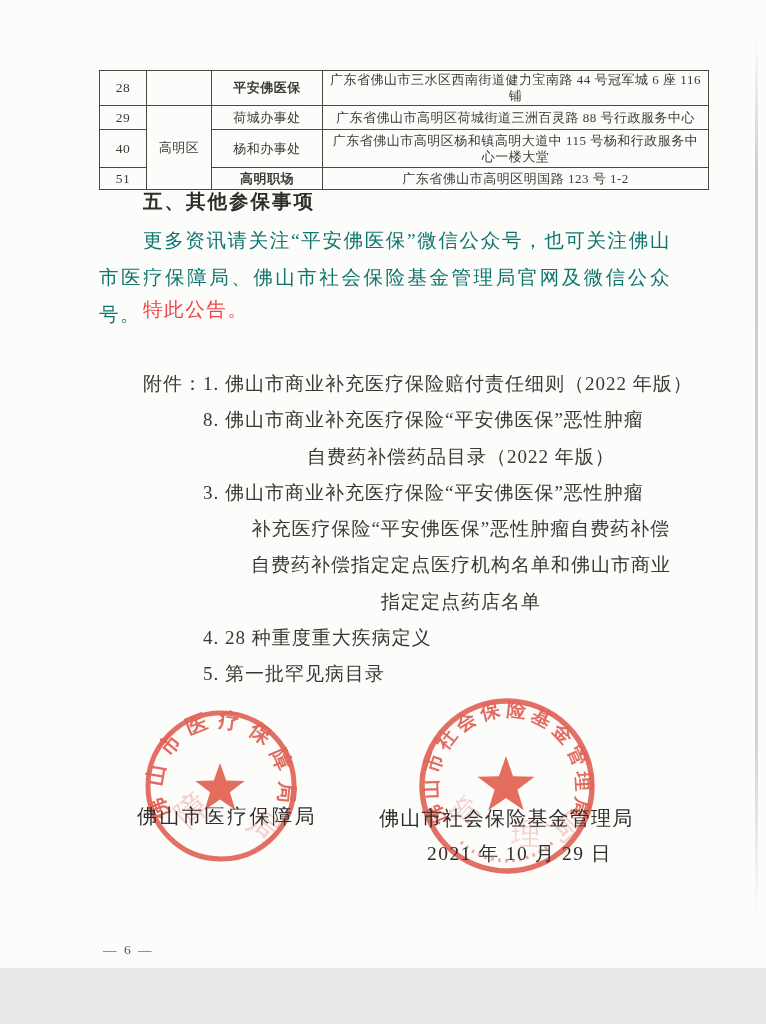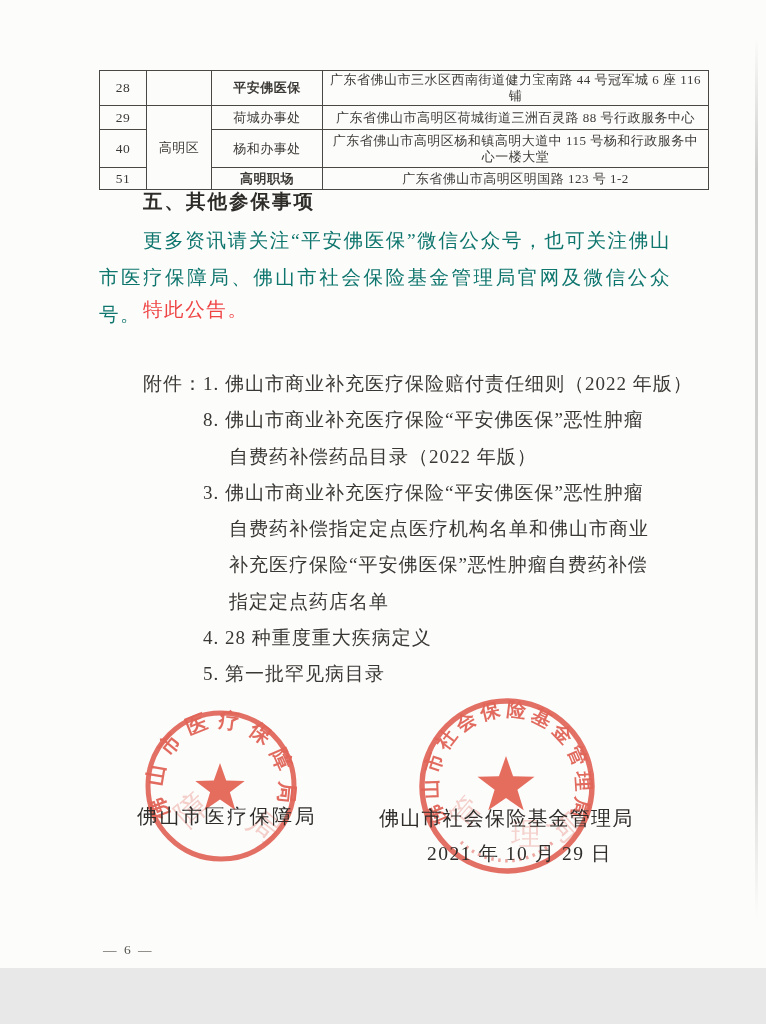--- a/index.html
+++ b/index.html
@@ -54,21 +54,21 @@
   }
 
   
   .attachments{
     position:absolute;left:143px;top:366px;display:flex;align-items:flex-start;
     font-size:19px;letter-spacing:1px;color:#3a3834;white-space:nowrap;
   }
   .att-label{flex:0 0 auto;line-height:36.3px;}
   .att-items{flex:0 0 auto;line-height:36.3px;}
   .att-line{height:36.3px;}
-  .att-line.cont{margin-left:26px;}
+  .att-line.cont{margin-left:26px;text-align:center;}
 
   
   .seal{position:absolute;opacity:.88;}
   .seal-left{left:141px;top:706px;}
   .seal-right{left:415px;top:694px;}
   .sig-name{
     position:absolute;font-size:20px;letter-spacing:2.5px;color:#2f2d2a;z-index:5;
     white-space:nowrap;
   }
   .sig-left{left:137px;top:803px;}
@@ -121,22 +121,22 @@
   <div class="sec-paragraph">更多资讯请关注“平安佛医保”微信公众号，也可关注佛山市医疗保障局、佛山市社会保险基金管理局官网及微信公众号。</div>
   <div class="sec-closing">特此公告。</div>
 
   <div class="attachments">
     <span class="att-label">附件：</span>
     <div class="att-items">
       <div class="att-line">1. 佛山市商业补充医疗保险赔付责任细则（2022 年版）</div>
       <div class="att-line">8. 佛山市商业补充医疗保险“平安佛医保”恶性肿瘤</div>
       <div class="att-line cont">自费药补偿药品目录（2022 年版）</div>
       <div class="att-line">3. 佛山市商业补充医疗保险“平安佛医保”恶性肿瘤</div>
+      <div class="att-line cont">补充医疗保险“平安佛医保”恶性肿瘤自费药补偿</div>
       <div class="att-line cont">自费药补偿指定定点医疗机构名单和佛山市商业</div>
-      <div class="att-line cont">补充医疗保险“平安佛医保”恶性肿瘤自费药补偿</div>
       <div class="att-line cont">指定定点药店名单</div>
       <div class="att-line">4. 28 种重度重大疾病定义</div>
       <div class="att-line">5. 第一批罕见病目录</div>
     </div>
   </div>
 
   <svg class="seal seal-left" width="160" height="160" viewBox="0 0 160 160">
     <circle cx="80" cy="80" r="73" fill="none" stroke="#dd4f41" stroke-width="5" opacity="0.92"></circle>
     <defs>
         <path id="arcL" d="M 28.9 109.5 A 59 59 0 1 1 131.1 109.5" fill="none"></path>

